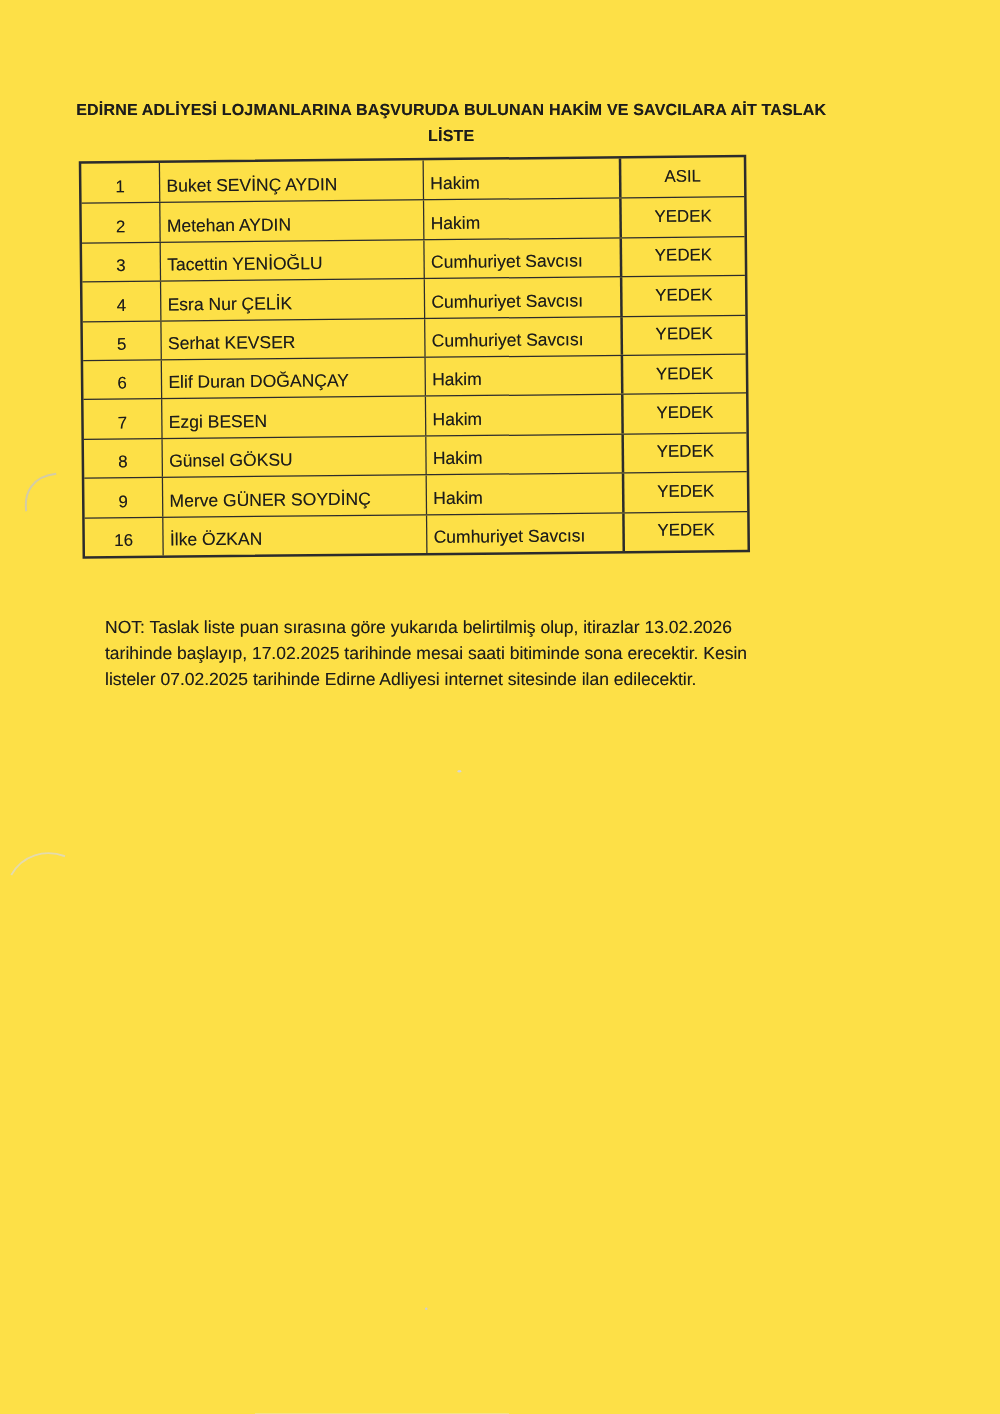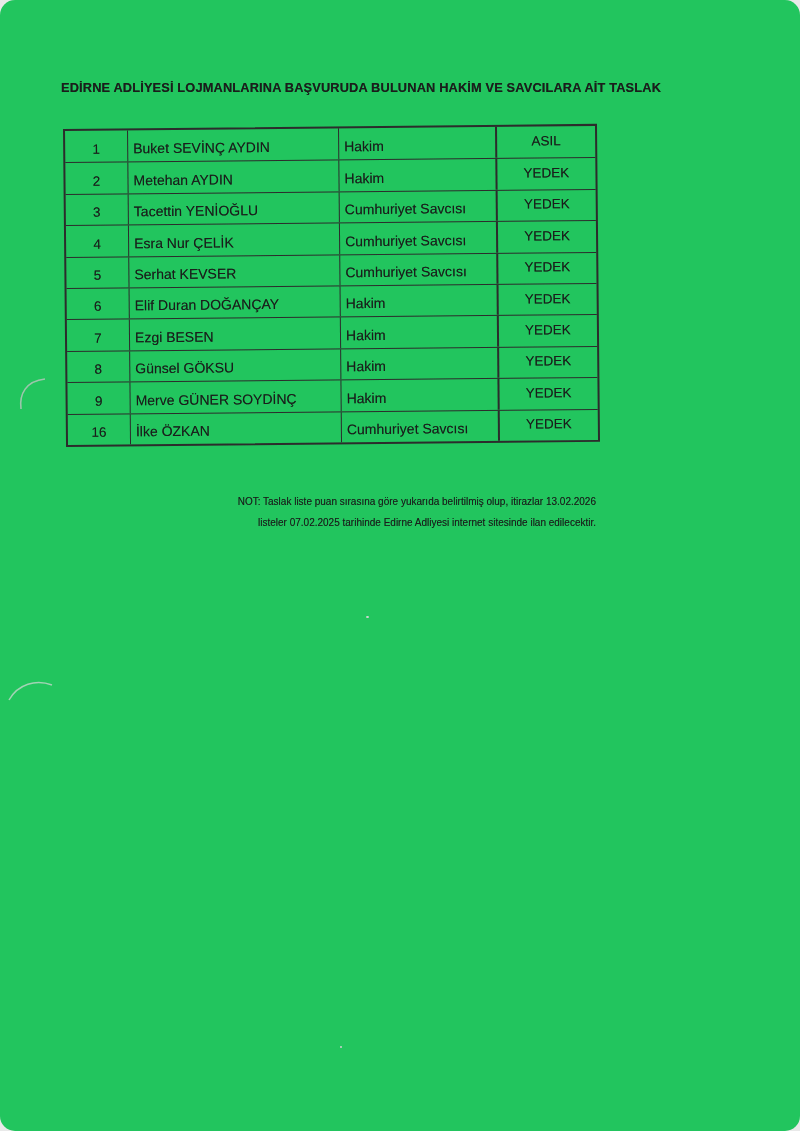--- a/index.html
+++ b/index.html
@@ -1,19 +1,19 @@
 <!DOCTYPE html>
 <html><head>
 <meta charset="utf-8">
 <style>
   html,body{margin:0;padding:0;background:#e9e9e9;}
   .sheet{
-    position:relative;width:800px;height:1131px;background:#22c55e;
+    position:relative;width:800px;height:1131px;background:#fde047;
     overflow:hidden;margin:0 auto;
-    font-family:"Liberation Sans",sans-serif;color:var(--ink,#1c1c1c);border-radius:15px;
+    font-family:"Liberation Sans",sans-serif;color:var(--ink,#1c1c1c);
   }
   .doc-title{
     position:absolute;top:77px;left:60px;width:602px;
     text-align:center;font-weight:700;font-size:12.8px;line-height:21px;
     letter-spacing:.15px;color:var(--ink);
     text-shadow:0 0 .4px rgba(0,0,0,.5);
   }
   .table-wrap{
     position:absolute;left:63px;top:129px;width:534px;
     transform:rotate(-0.55deg);transform-origin:0 0;
@@ -24,34 +24,35 @@
   .cell{
     box-sizing:border-box;display:flex;align-items:flex-end;
     padding-bottom:5px;font-size:14px;color:var(--ink);
     text-shadow:0 0 .4px rgba(0,0,0,.45);white-space:nowrap;overflow:hidden;
   }
   .c-no{width:63px;justify-content:center;font-size:13.5px;border-right:1.7px solid var(--line);}
   .c-name{width:211px;padding-left:5px;border-right:1.7px solid var(--line);}
   .c-title{width:158px;padding-left:5px;border-right:2px solid var(--line);}
   .c-status{flex:1;justify-content:center;align-items:center;padding-bottom:2px;font-size:13.5px;}
   .note{
-    position:absolute;left:72px;top:491px;width:524px;
-    text-align:right;font-size:10px;line-height:21px;color:var(--ink);
+    position:absolute;left:84px;top:491px;width:524px;
+    text-align:left;font-size:14px;line-height:21px;color:var(--ink);
     text-shadow:0 0 .4px rgba(0,0,0,.4);
   }
   .artifact{position:absolute;pointer-events:none;}
   .speck{position:absolute;border-radius:50%;pointer-events:none;}
 </style>
 </head>
 <body>
 
 <div class="sheet" style="--ink: #1c1c1c; --line: #2c2c2c;">
 
   <div class="doc-title">
     <div>EDİRNE ADLİYESİ LOJMANLARINA BAŞVURUDA BULUNAN HAKİM VE SAVCILARA AİT TASLAK</div>
+    <div>LİSTE</div>
   </div>
 
   <div class="table-wrap">
     <div class="jtable">
     <div class="trow">
       <div class="cell c-no">1</div>
       <div class="cell c-name">Buket SEVİNÇ AYDIN</div>
       <div class="cell c-title">Hakim</div>
       <div class="cell c-status">ASIL</div>
     </div>
@@ -116,20 +117,21 @@
       <div class="cell c-no">16</div>
       <div class="cell c-name">İlke ÖZKAN</div>
       <div class="cell c-title">Cumhuriyet Savcısı</div>
       <div class="cell c-status">YEDEK</div>
     </div>
   </div>
   </div>
 
   <div class="note">
     <div>NOT: Taslak liste puan sırasına göre yukarıda belirtilmiş olup, itirazlar 13.02.2026</div>
+    <div>tarihinde başlayıp, 17.02.2025 tarihinde mesai saati bitiminde sona erecektir. Kesin</div>
     <div>listeler 07.02.2025 tarihinde Edirne Adliyesi internet sitesinde ilan edilecektir.</div>
   </div>
 
   <svg class="artifact" style="left:14px;top:374px" width="34" height="38" viewBox="0 0 34 38">
     <path d="M7,35 C5,20 12,7 31,5" fill="none" stroke="#c6c6c6" stroke-width="1.6" opacity="0.75"></path>
   </svg>
   <svg class="artifact" style="left:6px;top:674px" width="48" height="30" viewBox="0 0 48 30">
     <path d="M3,26 C12,10 30,5 46,11" fill="none" stroke="#d9d9d9" stroke-width="1.5" opacity="0.7"></path>
   </svg>
   <div class="speck" style="left:366px;top:616px;width:3px;height:2px;background:#d6d6d6"></div>

